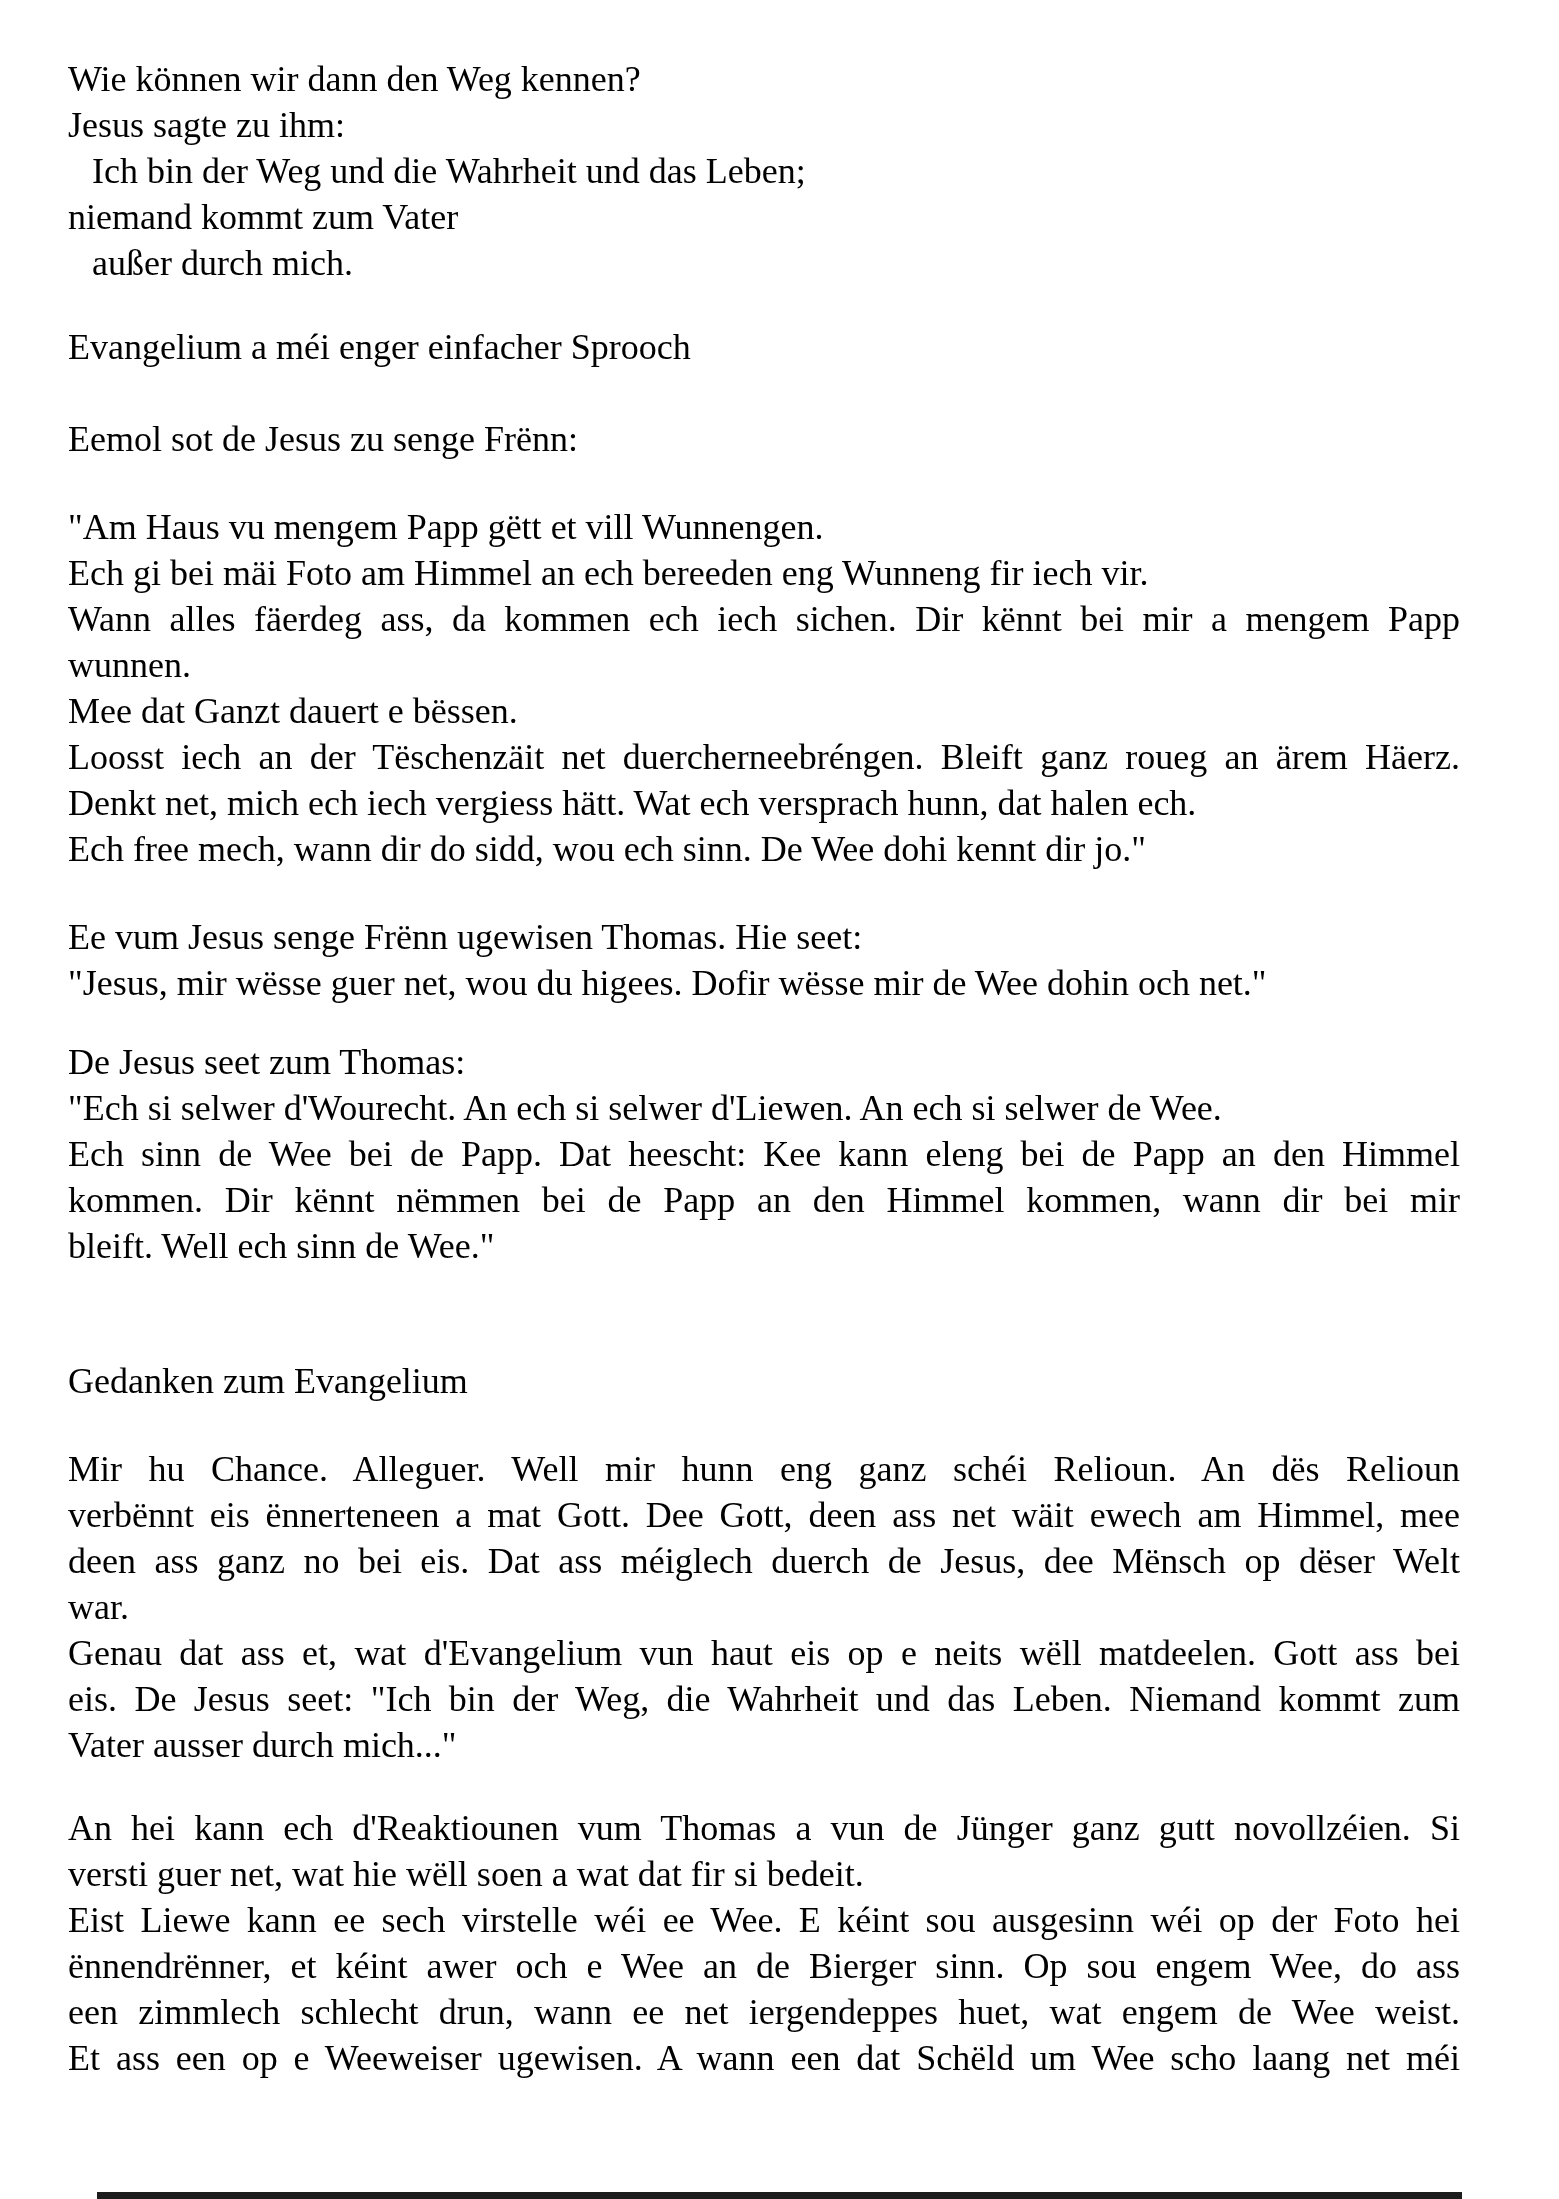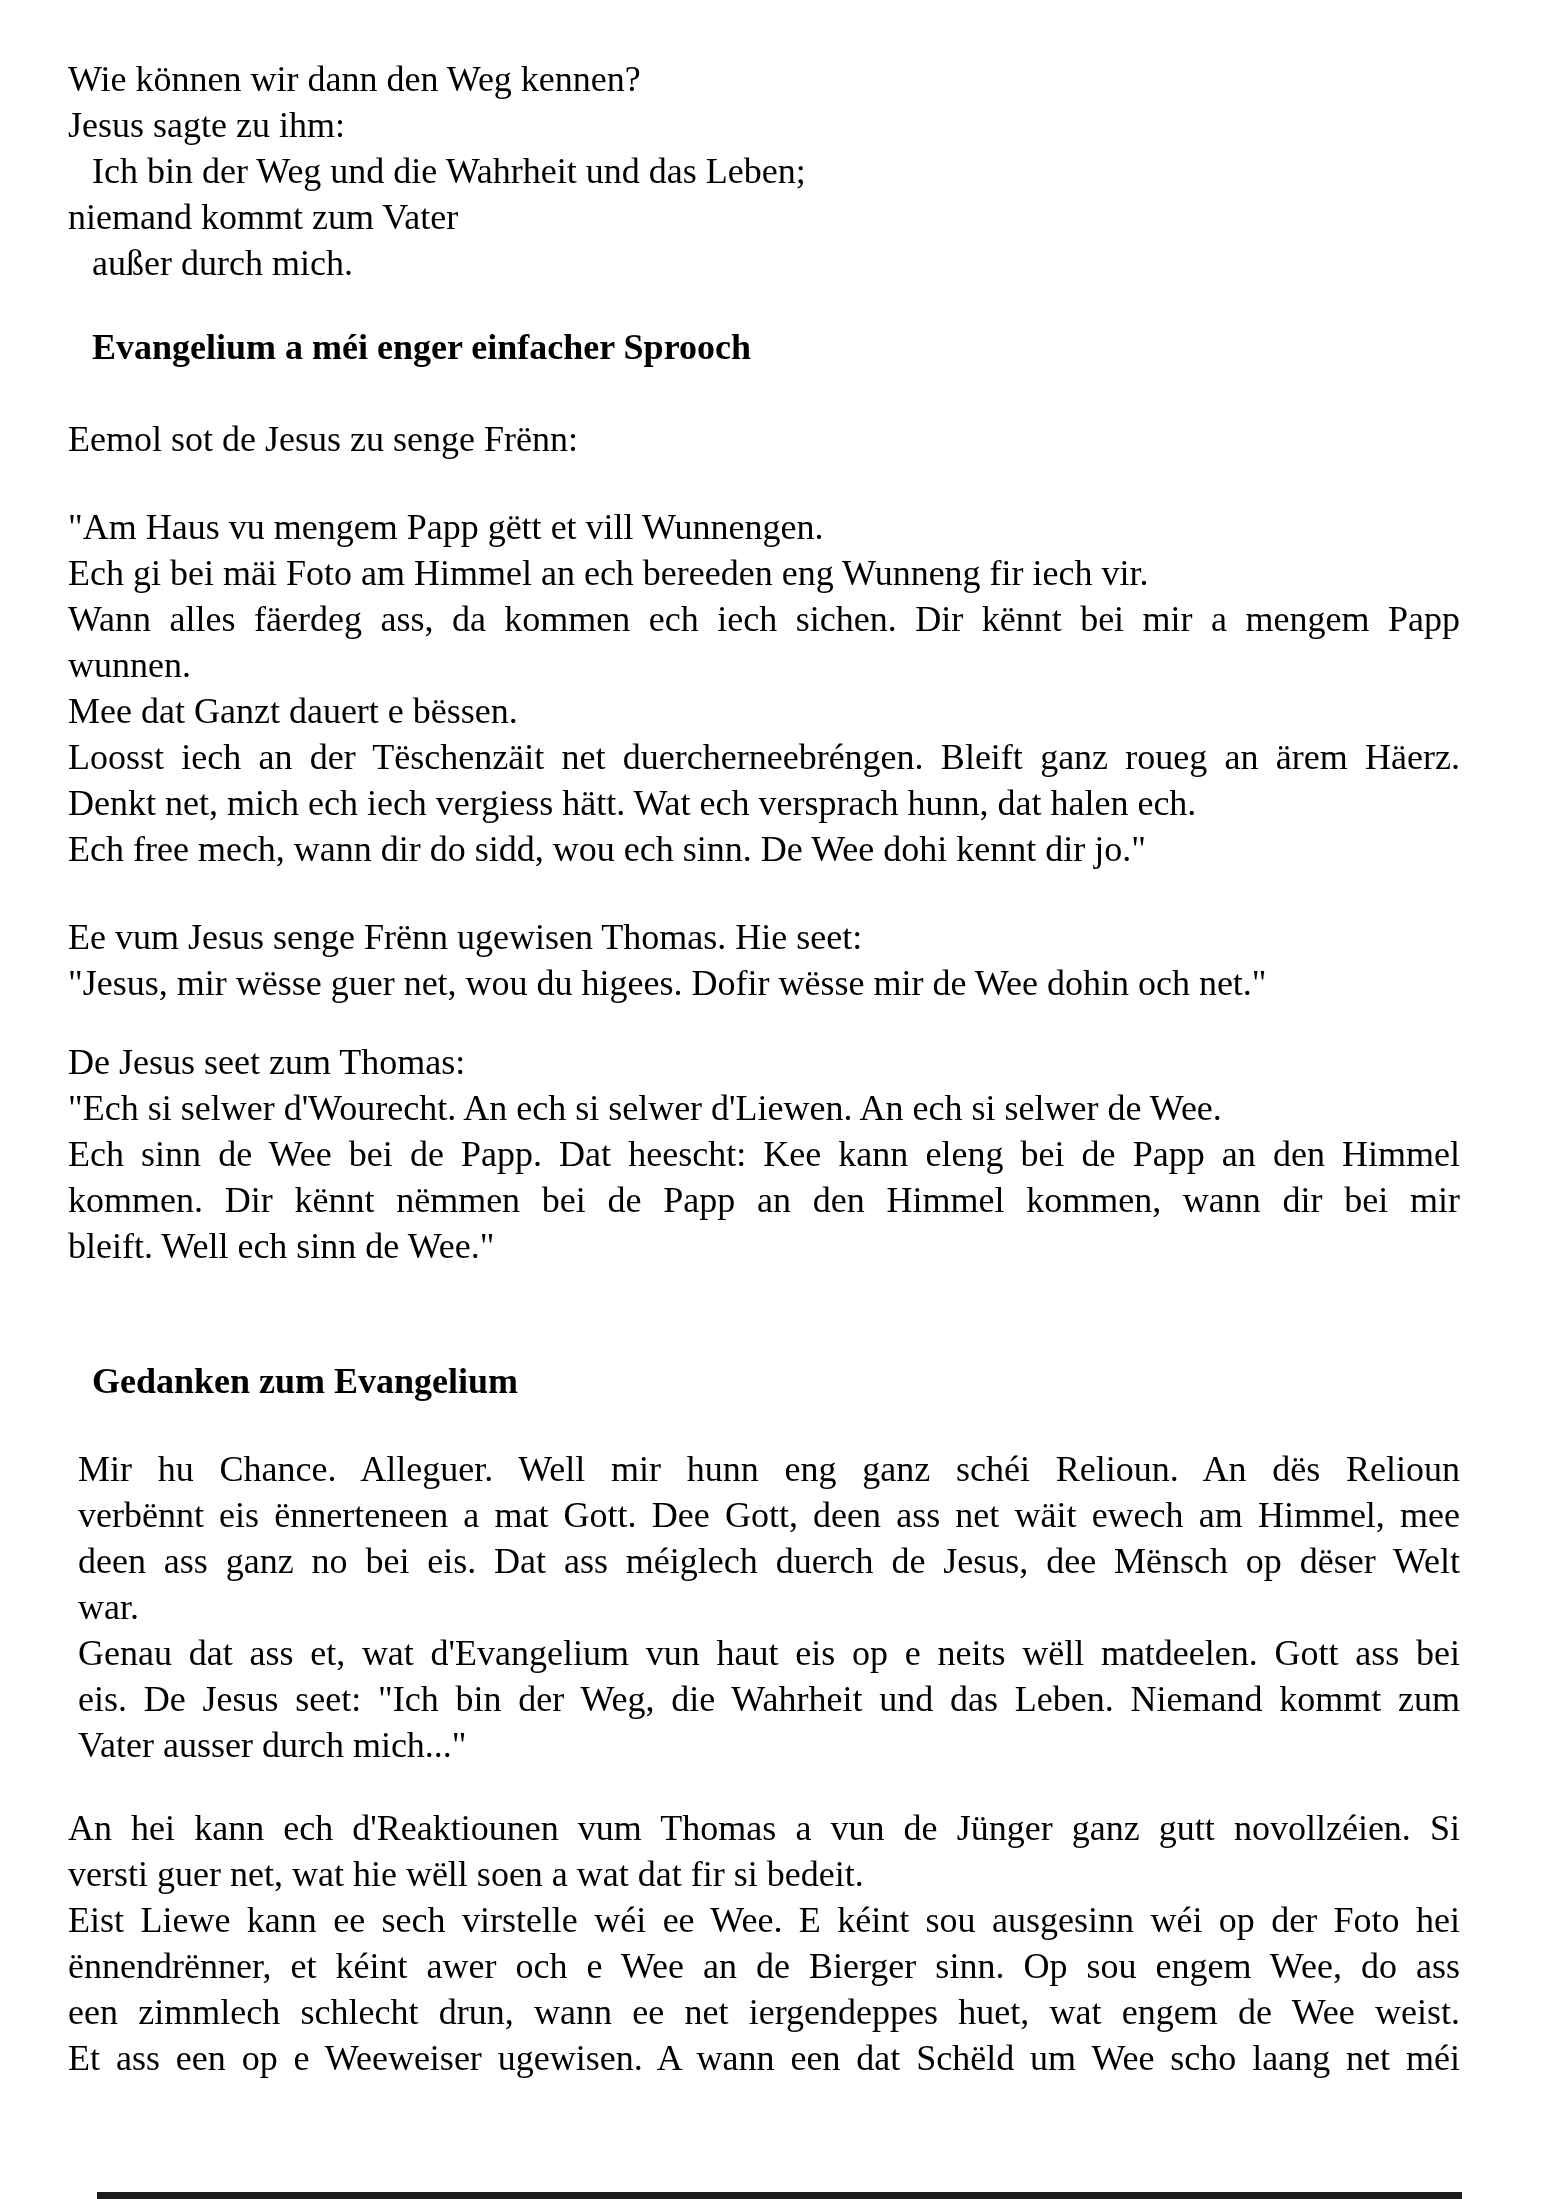--- a/index.html
+++ b/index.html
@@ -31,22 +31,21 @@
     white-space: normal;
   }
   .line.indent { padding-left: 24px; }
   .line.just {
     text-align: justify;
     text-align-last: justify;
   }
   .heading {
     font-size: 36px;
     line-height: 46px;
-    font-weight: bold;
-    margin-left: 24px;
+    font-weight: normal;
   }
   .photo-edge {
     position: absolute;
     left: 97px;
     bottom: 0;
     width: 1365px;
     height: 7px;
     background: #1c1c1c;
   }
 </style>
@@ -80,21 +79,21 @@
       <div class="line">"Jesus, mir wësse guer net, wou du higees. Dofir wësse mir de Wee dohin och net."</div>
     </div>
     <div class="paragraph" style="margin-top: 33px;">
       <div class="line">De Jesus seet zum Thomas:</div>
       <div class="line">"Ech si selwer d'Wourecht. An ech si selwer d'Liewen. An ech si selwer de Wee.</div>
       <div class="line just">Ech sinn de Wee bei de Papp. Dat heescht: Kee kann eleng bei de Papp an den Himmel</div>
       <div class="line just">kommen. Dir kënnt nëmmen bei de Papp an den Himmel kommen, wann dir bei mir</div>
       <div class="line">bleift. Well ech sinn de Wee."</div>
     </div>
     <div class="heading" style="margin-top: 89px;">Gedanken zum Evangelium</div>
-    <div class="paragraph" style="margin-top: 42px; margin-left: 10px;">
+    <div class="paragraph" style="margin-top: 42px;">
       <div class="line just">Mir hu Chance. Alleguer. Well mir hunn eng ganz schéi Relioun. An dës Relioun</div>
       <div class="line just">verbënnt eis ënnerteneen a mat Gott. Dee Gott, deen ass net wäit ewech am Himmel, mee</div>
       <div class="line just">deen ass ganz no bei eis. Dat ass méiglech duerch de Jesus, dee Mënsch op dëser Welt</div>
       <div class="line">war.</div>
       <div class="line just">Genau dat ass et, wat d'Evangelium vun haut eis op e neits wëll matdeelen. Gott ass bei</div>
       <div class="line just">eis. De Jesus seet: "Ich bin der Weg, die Wahrheit und das Leben. Niemand kommt zum</div>
       <div class="line">Vater ausser durch mich..."</div>
     </div>
     <div class="paragraph" style="margin-top: 37px;">
       <div class="line just">An hei kann ech d'Reaktiounen vum Thomas a vun de Jünger ganz gutt novollzéien. Si</div>

